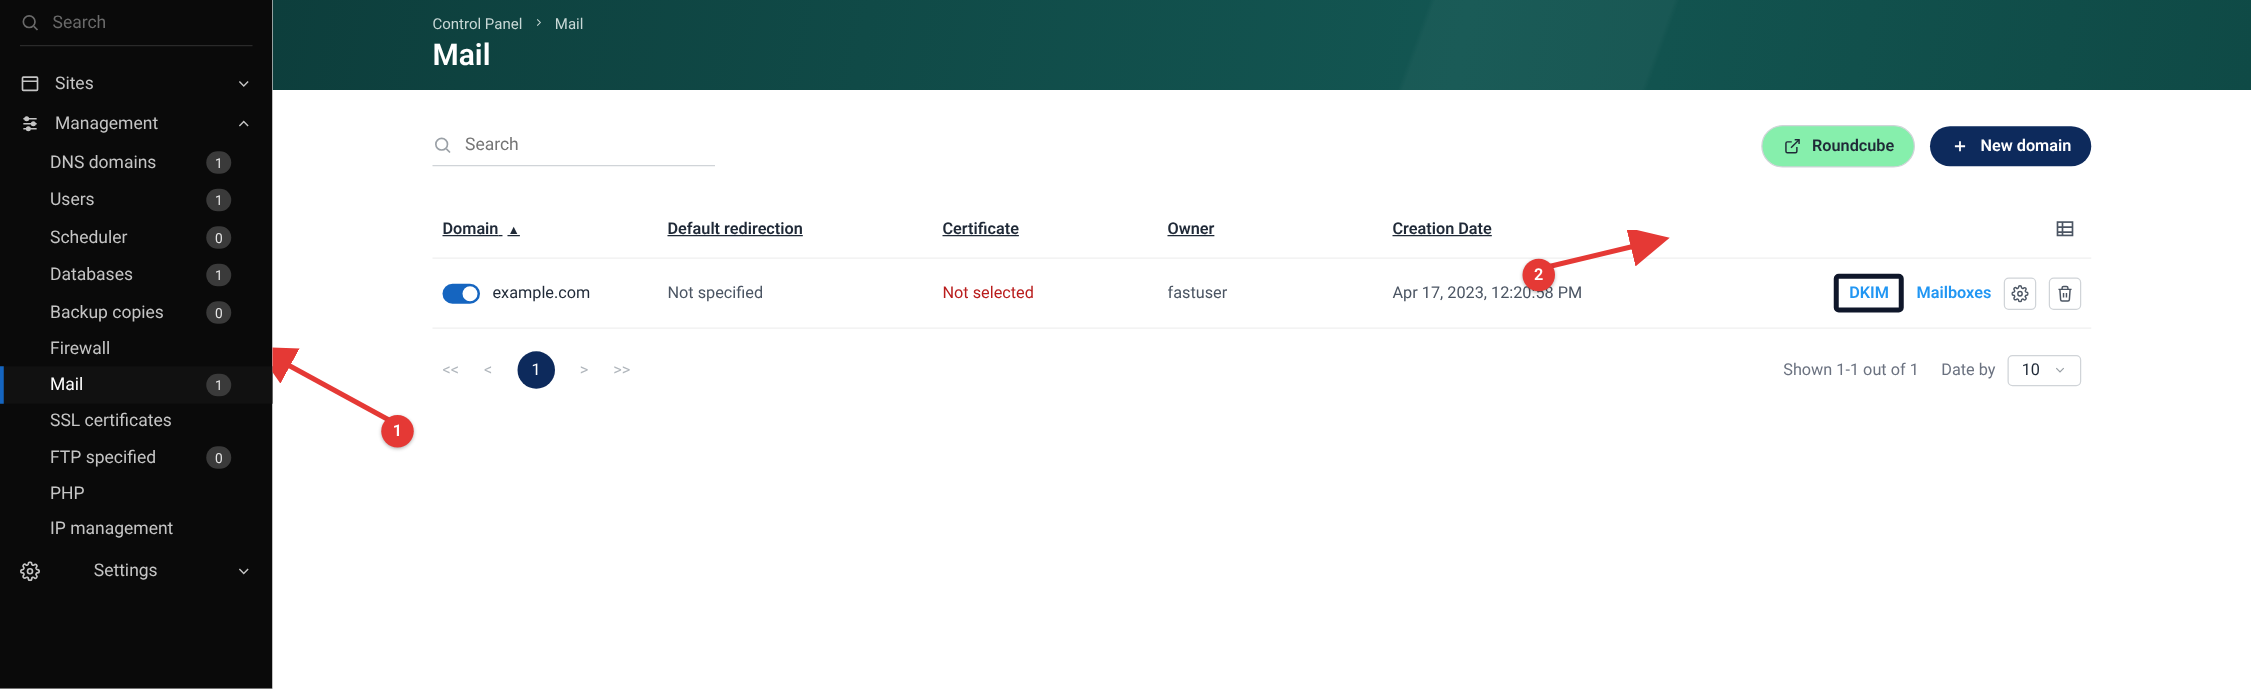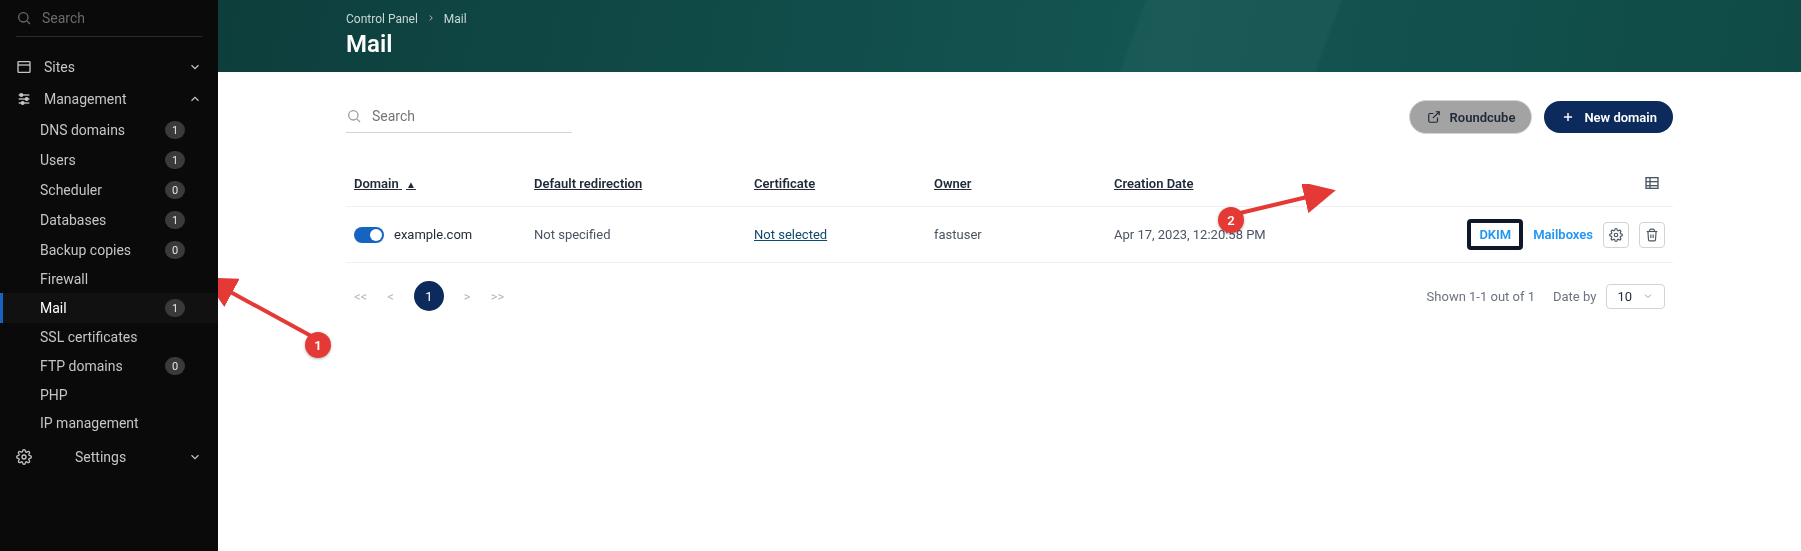--- a/index.html
+++ b/index.html
@@ -23,21 +23,21 @@
 .header::after { content: ""; position: absolute; right: 0; top: 0; bottom: 0; width: 60%; background: linear-gradient(110deg, transparent 30%, rgba(255,255,255,0.03) 30.5%, rgba(255,255,255,0.03) 50%, transparent 50.5%); pointer-events: none; }
 .breadcrumb { font-size: 12px; color: #c8d8d6; display: flex; align-items: center; gap: 8px; }
 .page-title { font-size: 24px; font-weight: 600; margin-top: 4px; }
 
 .content { padding: 28px 128px 0; }
 .toolbar { display: flex; align-items: center; gap: 12px; margin-bottom: 26px; }
 .search-main { display: flex; align-items: center; gap: 10px; color: #6b7280; flex: 0 0 auto; }
 .search-main input { border: none; outline: none; font-size: 14px; width: 200px; background: transparent; padding: 6px 0; }
 .search-main-wrap { border-bottom: 1px solid #d0d4d8; padding-bottom: 2px; }
 .spacer { flex: 1; }
-.btn-outline { border: 1px solid #d0d4d8; background: #a3a3a3; color: #1f2937; padding: 8px 16px; border-radius: 18px; font-size: 13px; font-weight: 600; display: inline-flex; align-items: center; gap: 8px; cursor: pointer; }
+.btn-outline { border: 1px solid #d0d4d8; background: #86efac; color: #1f2937; padding: 8px 16px; border-radius: 18px; font-size: 13px; font-weight: 600; display: inline-flex; align-items: center; gap: 8px; cursor: pointer; }
 .btn-primary { border: none; background: #0d2a5c; color: #fff; padding: 8px 16px; border-radius: 18px; font-size: 13px; font-weight: 600; display: inline-flex; align-items: center; gap: 8px; cursor: pointer; }
 
 .table { width: 100%; }
 .thead { display: flex; align-items: center; padding: 10px 8px; color: #1f2937; font-size: 13px; font-weight: 600; border-bottom: 1px solid #f0f0f0; text-decoration: underline; }
 .col-domain { width: 180px; }
 .col-redir { width: 220px; }
 .col-cert { width: 180px; }
 .col-owner { width: 180px; }
 .col-date { width: 220px; }
 .col-actions { flex: 1; display: flex; justify-content: flex-end; align-items: center; gap: 10px; }
@@ -132,21 +132,21 @@
     <span class="label">Firewall</span>
   </div>
   <div class="nav-item active">
     <span class="label">Mail</span>
     <span class="badge">1</span>
   </div>
   <div class="nav-item">
     <span class="label">SSL certificates</span>
   </div>
   <div class="nav-item">
-    <span class="label">FTP domains</span>
+    <span class="label">FTP specified</span>
     <span class="badge">0</span>
   </div>
   <div class="nav-item">
     <span class="label">PHP</span>
   </div>
   <div class="nav-item">
     <span class="label">IP management</span>
   </div>
 
   <div class="nav-section" style="margin-top:4px;gap:43px;">
@@ -236,21 +236,21 @@
           </span>
         </div>
       </div>
 
       <div class="trow">
         <div class="col-domain" style="display:flex;align-items:center;">
           <span class="toggle"></span>
           <span>example.com</span>
         </div>
         <div class="col-redir" style="color:#4b5563;">Not specified</div>
-        <div class="col-cert" style="color:#0c4a6e;text-decoration:underline;">Not selected</div>
+        <div class="col-cert" style="color:#b91c1c;">Not selected</div>
         <div class="col-owner" style="color:#4b5563;">fastuser</div>
         <div class="col-date" style="color:#4b5563;">Apr 17, 2023, 12:20:58 PM</div>
         <div class="col-actions">
           <span class="link link-boxed">DKIM</span>
           <span class="link">Mailboxes</span>
           <span class="icon-btn">
             <svg viewBox="0 0 24 24" width="14" height="14" fill="none" stroke="currentColor" stroke-width="2">
                 <circle cx="12" cy="12" r="3"></circle>
                 <path d="M19.4 15a1.7 1.7 0 0 0 .34 1.87l.06.06a2 2 0 1 1-2.83 2.83l-.06-.06a1.7 1.7 0 0 0-1.87-.34 1.7 1.7 0 0 0-1 1.56V21a2 2 0 1 1-4 0v-.09a1.7 1.7 0 0 0-1-1.56 1.7 1.7 0 0 0-1.87.34l-.06.06a2 2 0 1 1-2.83-2.83l.06-.06a1.7 1.7 0 0 0 .34-1.87 1.7 1.7 0 0 0-1.56-1H3a2 2 0 1 1 0-4h.09a1.7 1.7 0 0 0 1.56-1 1.7 1.7 0 0 0-.34-1.87l-.06-.06a2 2 0 1 1 2.83-2.83l.06.06a1.7 1.7 0 0 0 1.87.34H9a1.7 1.7 0 0 0 1-1.56V3a2 2 0 1 1 4 0v.09a1.7 1.7 0 0 0 1 1.56 1.7 1.7 0 0 0 1.87-.34l.06-.06a2 2 0 1 1 2.83 2.83l-.06.06a1.7 1.7 0 0 0-.34 1.87V9a1.7 1.7 0 0 0 1.56 1H21a2 2 0 1 1 0 4h-.09a1.7 1.7 0 0 0-1.56 1z"></path>
               </svg>

